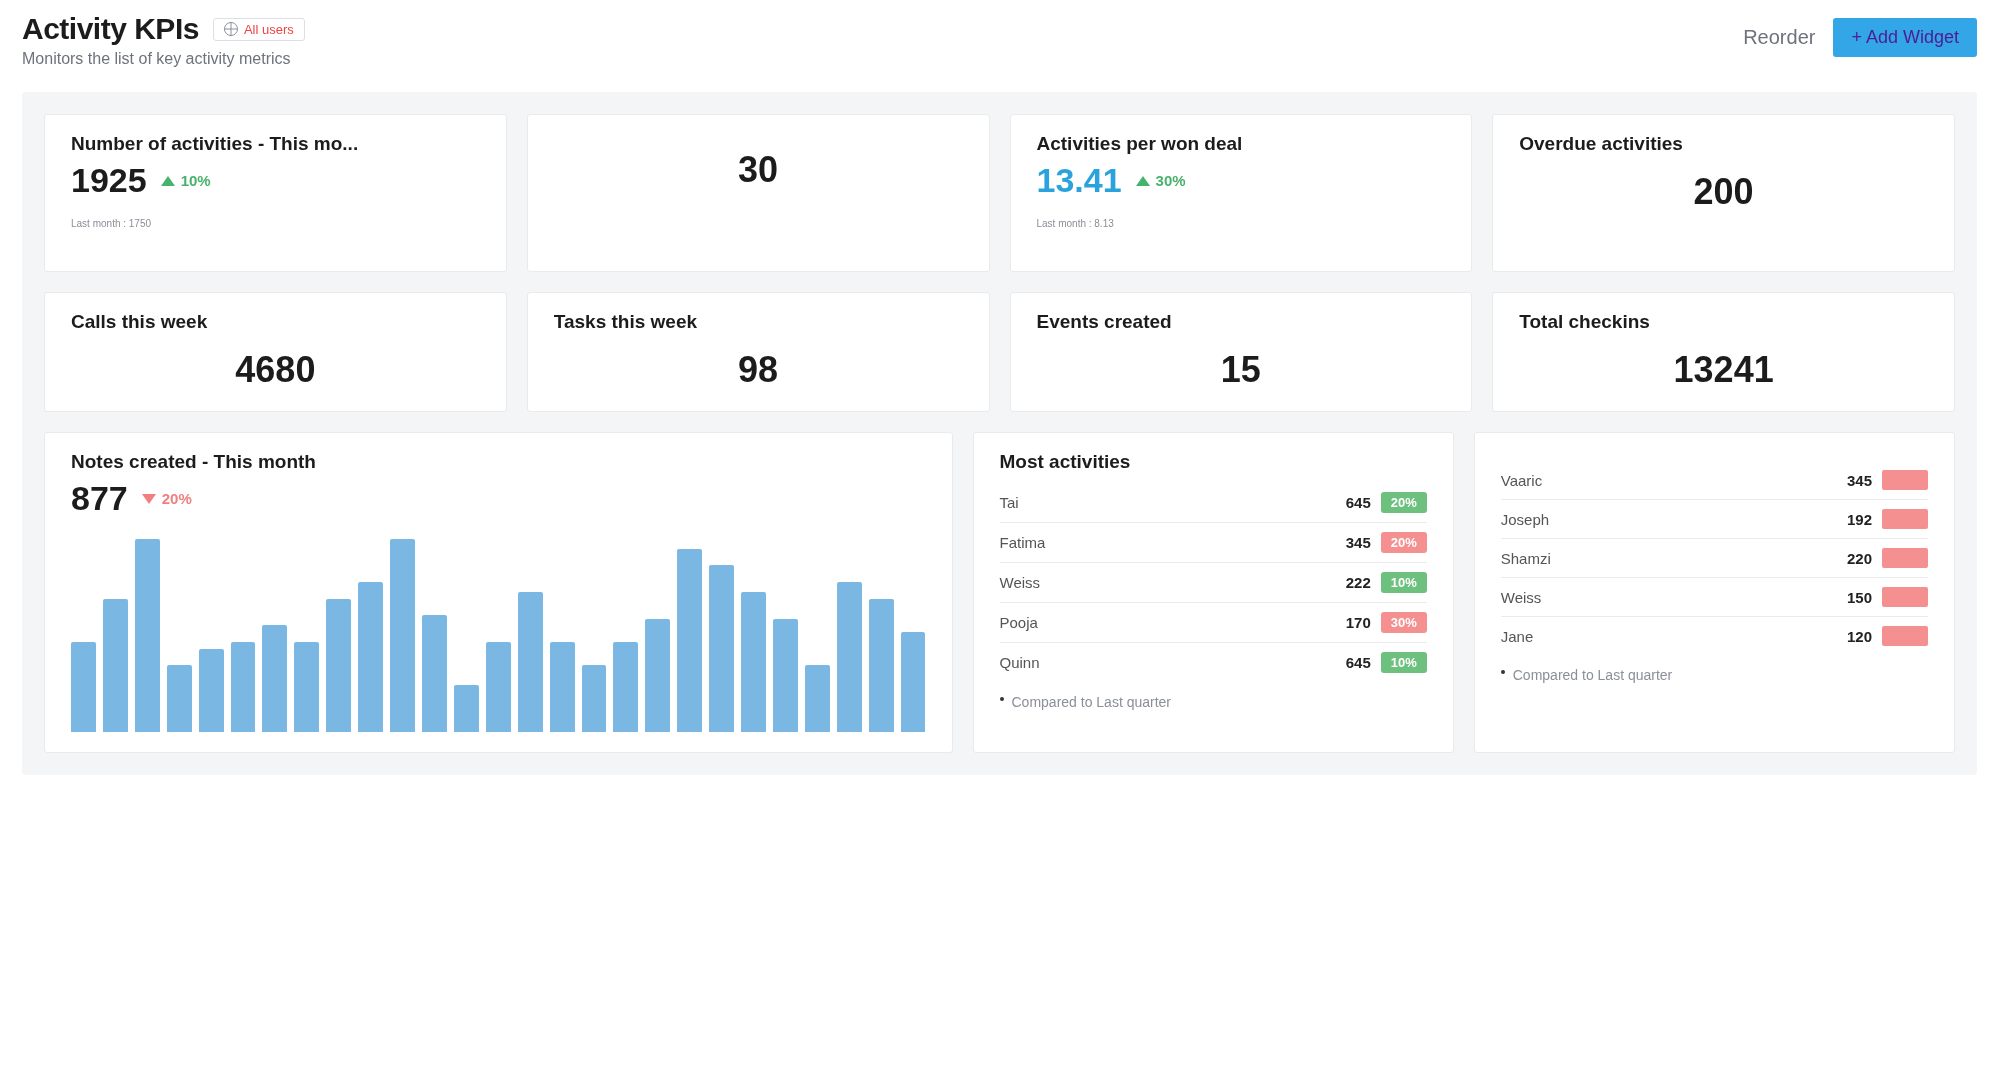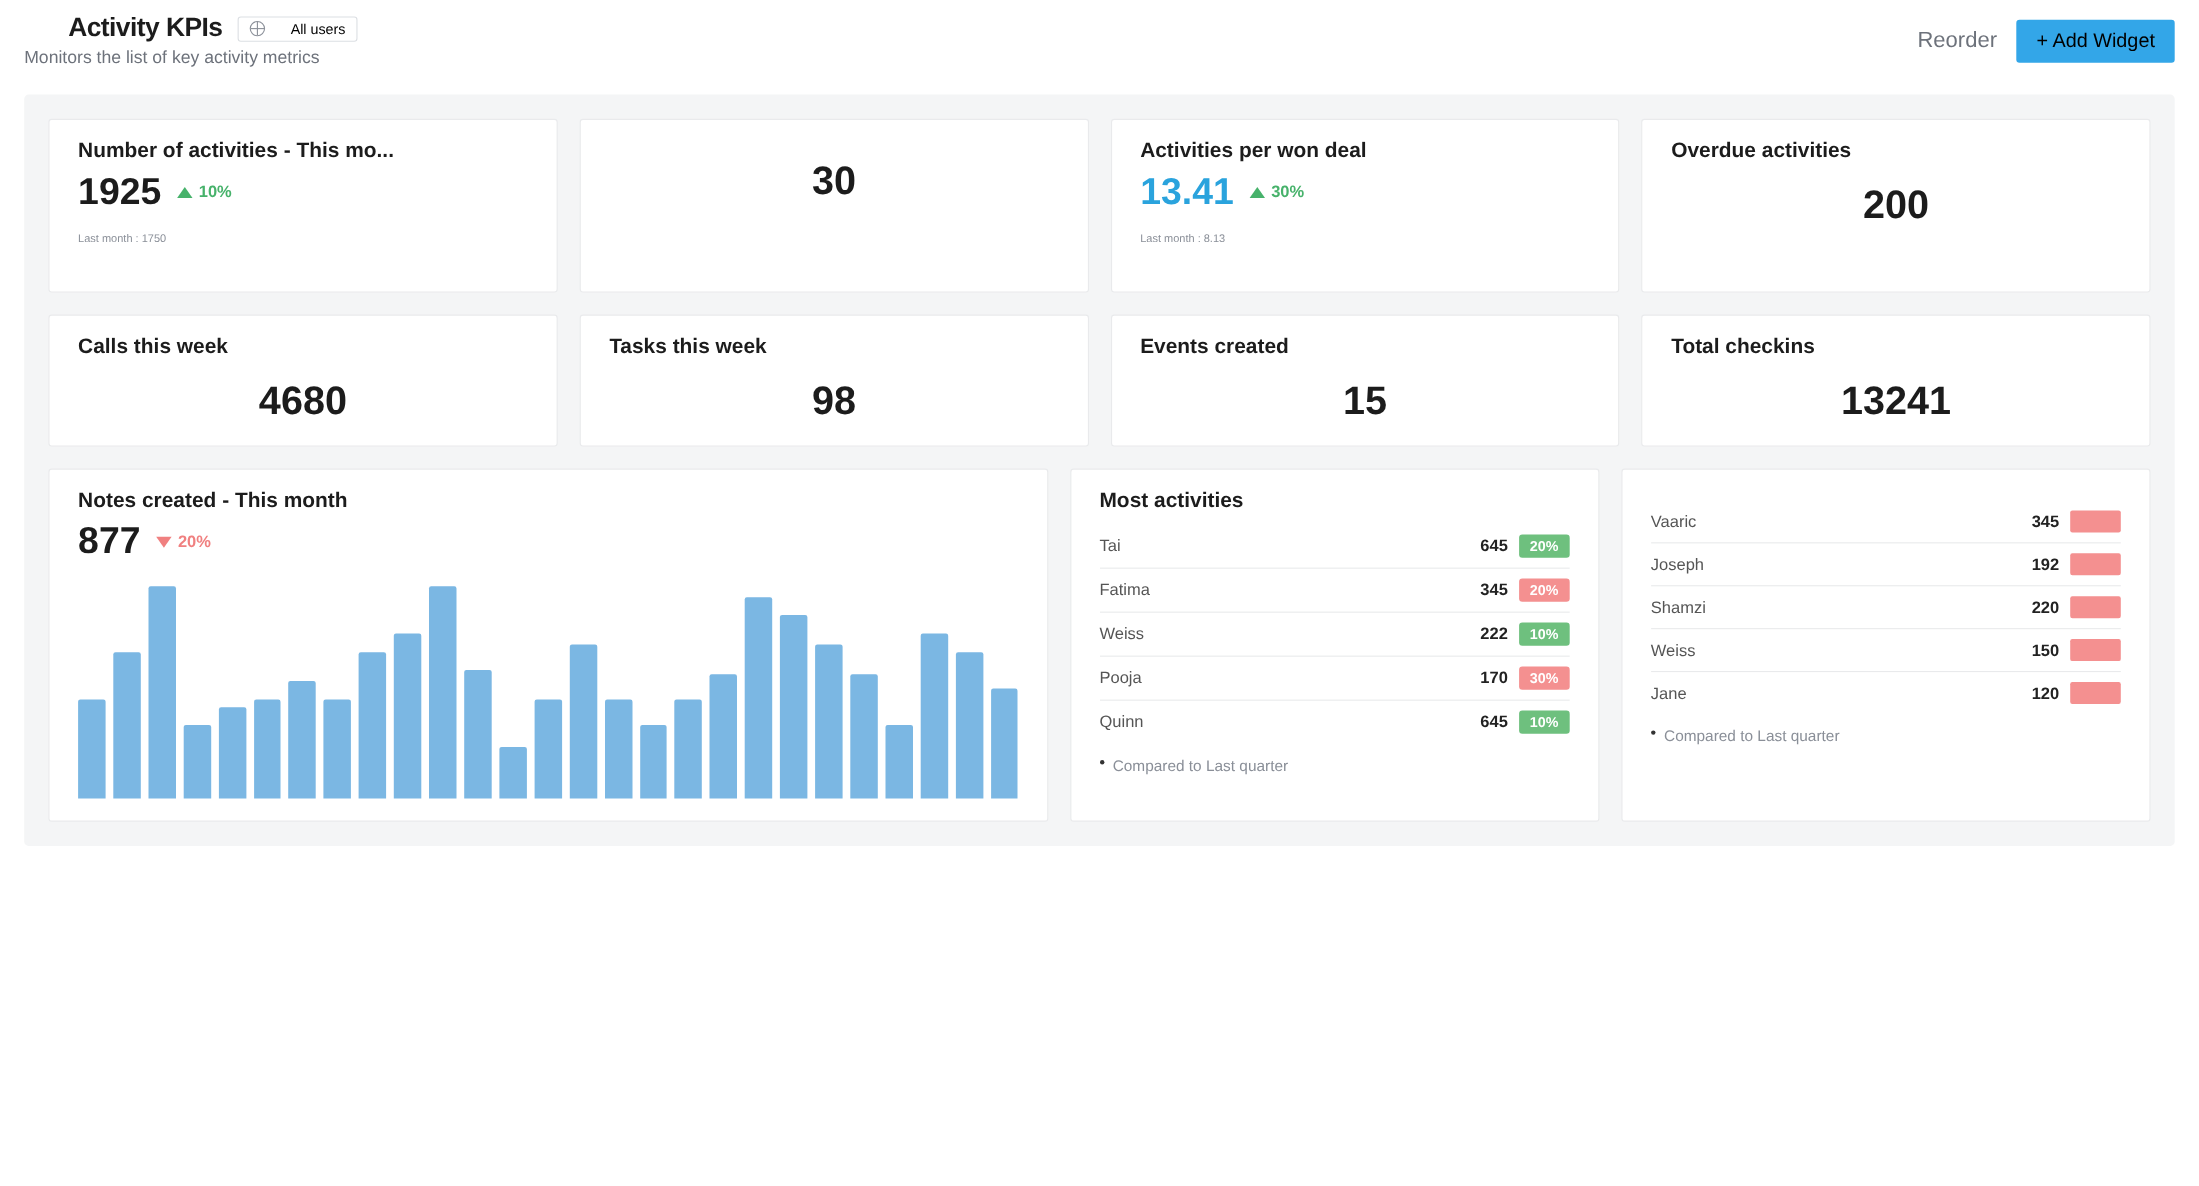--- a/index.html
+++ b/index.html
@@ -25,36 +25,36 @@
     background:#ffffff;
     color:var(--text);
     font-size:14px;
     padding:12px 22px 30px 22px;
   }
 
   
   .hdr{display:flex;align-items:flex-start;justify-content:space-between;}
   .hdr-left{display:flex;flex-direction:column;gap:4px;}
   .title-row{display:flex;align-items:center;gap:14px;}
-  .page-title{font-size:24px;font-weight:700;letter-spacing:-.5px;margin-left:40px;}
+  .page-title{font-size:30px;font-weight:700;letter-spacing:-.5px;}
   .chip{
-    display:inline-flex;align-items:center;gap:23px;
+    display:inline-flex;align-items:center;gap:6px;
     border:1px solid #dcdfe3;border-radius:3px;
-    padding:3px 10px;background:#fff;color:#000000;font-size:13px;
+    padding:3px 10px;background:#fff;color:#ef4444;font-size:13px;
     cursor:pointer;
   }
   .globe{width:14px;height:14px;border:1.3px solid #8a8f98;border-radius:50%;position:relative;display:inline-block;}
   .globe::before,.globe::after{content:"";position:absolute;background:#8a8f98;}
   .globe::before{left:50%;top:0;bottom:0;width:1px;transform:translateX(-50%);}
   .globe::after{top:50%;left:0;right:0;height:1px;transform:translateY(-50%);}
   .subtitle{color:var(--muted);font-size:16px;}
   .hdr-right{display:flex;align-items:center;gap:18px;margin-top:6px;}
   .reorder{color:var(--muted);font-size:20px;cursor:pointer;}
   .add-btn{
-    background:var(--blue-btn);color:#000000;border:none;border-radius:3px;
+    background:var(--blue-btn);color:#4c1d95;border:none;border-radius:3px;
     font-size:18px;padding:9px 18px;cursor:pointer;font-weight:500;
   }
 
   
   .board{
     margin-top:24px;background:var(--bg);border-radius:4px;
     padding:22px;display:flex;flex-direction:column;gap:20px;justify-content:space-between;
   }
   .row{display:flex;gap:20px;}
   .card{

